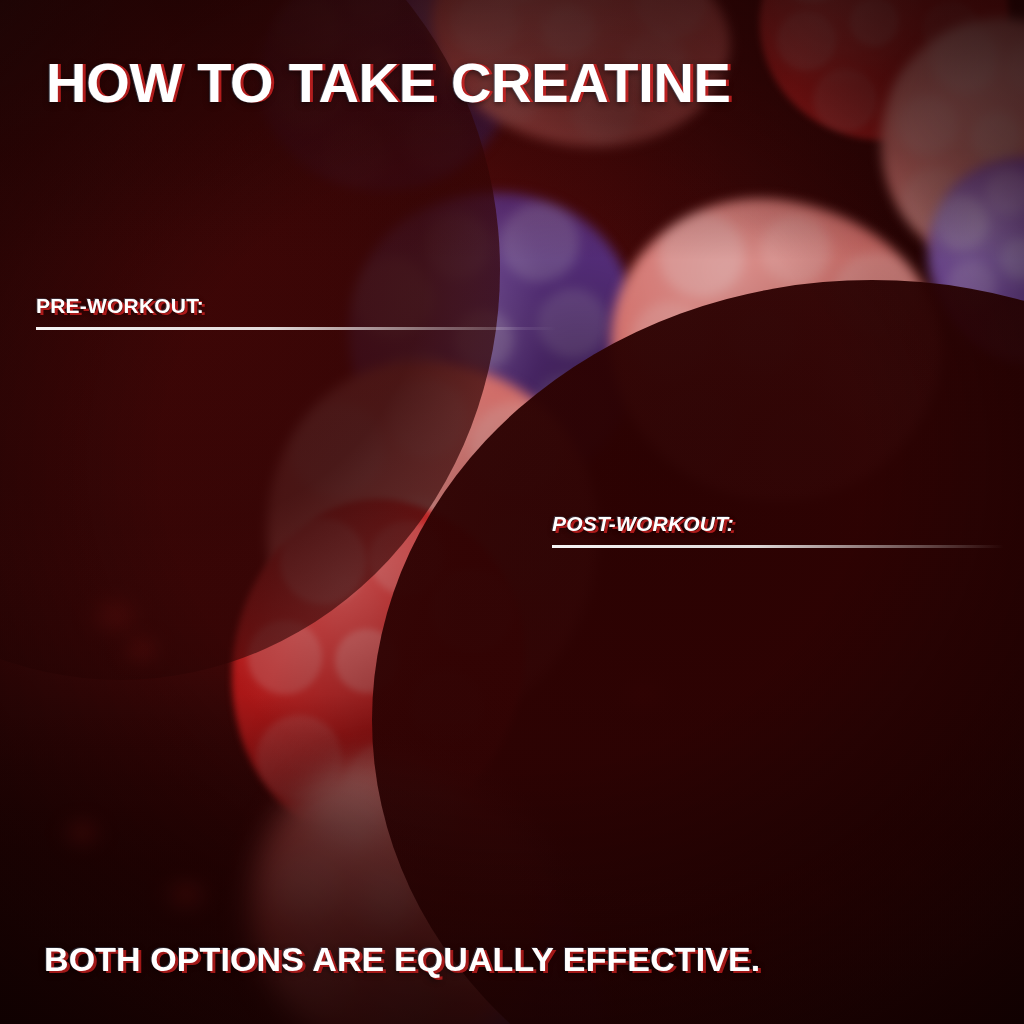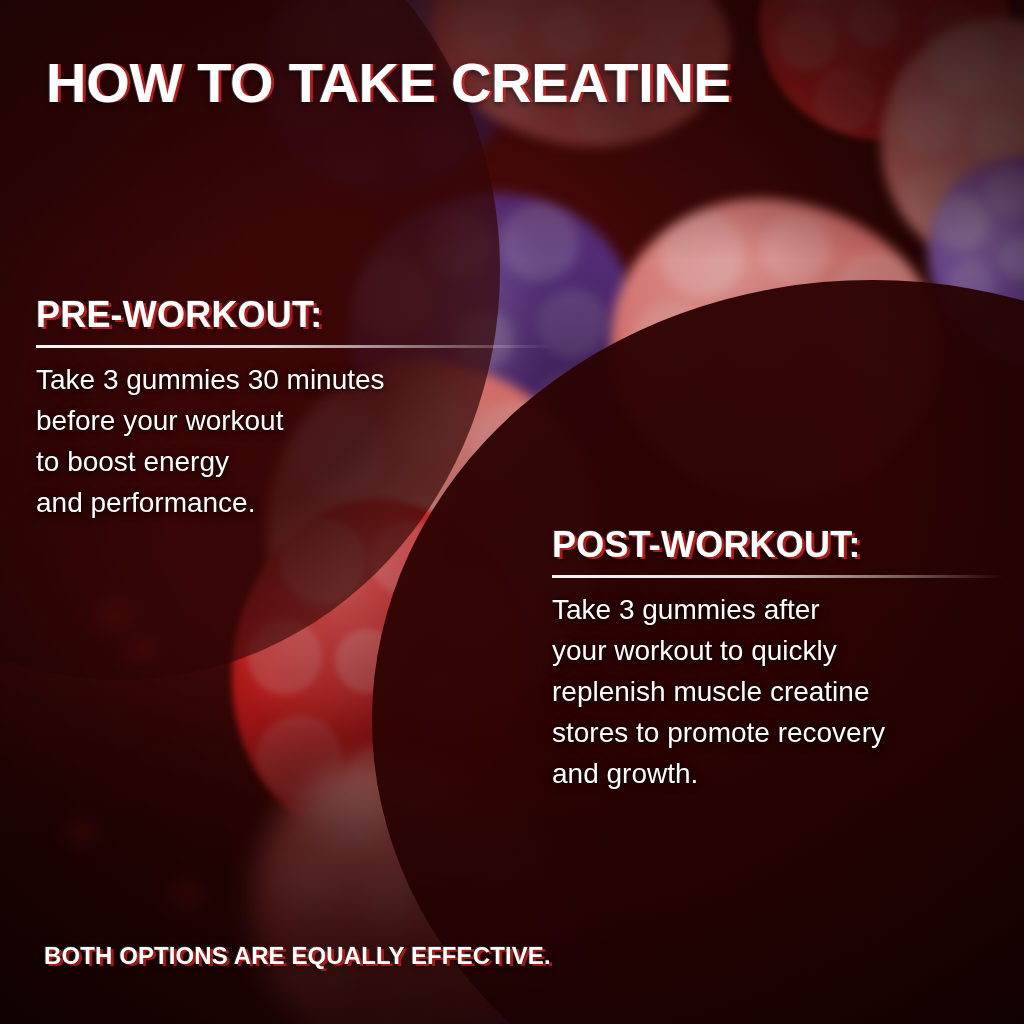--- a/index.html
+++ b/index.html
@@ -116,21 +116,21 @@
     text-shadow:
        3px 0 0 rgba(214,35,35,.80),
       -1px 0 0 rgba(120,190,230,.30),
        0 2px 6px rgba(0,0,0,.55);
   }
   .title .ln { display:block; white-space:nowrap; }
 
   .block { position:absolute; }
 
   .block-head {
-    font-size:36px;
+    font-size:21px;
     font-weight:bold;
     color:#ffffff;
     letter-spacing:.2px;
     text-transform:uppercase;
     text-shadow:
        3px 2px 0 rgba(196,30,30,.85),
       -1px -1px 0 rgba(120,180,225,.22),
        0 2px 5px rgba(0,0,0,.55);
   }
   .rule {
@@ -142,26 +142,26 @@
   .block-body {
     font-size:28px;
     line-height:1.46;
     color:#ffffff;
     font-weight:normal;
     text-shadow: 0 1px 4px rgba(0,0,0,.70), 0 0 14px rgba(0,0,0,.45);
   }
   .block-body .ln { display:block; white-space:nowrap; }
 
   #pre-block  { left:36px;  top:294px;  width:520px; }
-  #post-block { left:552px; top:524px;  width:452px; }
+  #post-block { left:552px; top:512px;  width:452px;font-style:italic; }
 
   .footer {
     position:absolute;
-    left:44px; bottom:52px;
-    font-size:24px;
+    left:44px; bottom:42px;
+    font-size:34px;
     font-weight:bold;
     line-height:1.28;
     color:#ffffff;
     text-transform:uppercase;
     letter-spacing:.1px;
     text-shadow:
        3px 2px 0 rgba(196,30,30,.80),
       -1px -1px 0 rgba(120,180,225,.20),
        0 2px 6px rgba(0,0,0,.60);
   }
@@ -268,38 +268,25 @@
 
   <div class="content">
 
     <h1 class="title">
       <span class="ln">HOW TO TAKE CREATINE</span>
     </h1>
 
     <div class="block" id="pre-block">
       <div class="block-head">PRE-WORKOUT:</div>
       <div class="rule"></div>
-      <div class="block-body">
-        <span class="ln">Take 3 gummies 30 minutes</span>
-        <span class="ln">before your workout</span>
-        <span class="ln">to boost energy</span>
-        <span class="ln">and performance.</span>
-      </div>
     </div>
 
     <div class="block" id="post-block">
       <div class="block-head">POST-WORKOUT:</div>
       <div class="rule"></div>
-      <div class="block-body">
-        <span class="ln">Take 3 gummies after</span>
-        <span class="ln">your workout to quickly</span>
-        <span class="ln">replenish muscle creatine</span>
-        <span class="ln">stores to promote recovery</span>
-        <span class="ln">and growth.</span>
-      </div>
     </div>
 
     <div class="footer">
       <span class="ln">BOTH OPTIONS ARE EQUALLY EFFECTIVE.</span>
     </div>
 
   </div>
 </div>
 
 </body></html>

